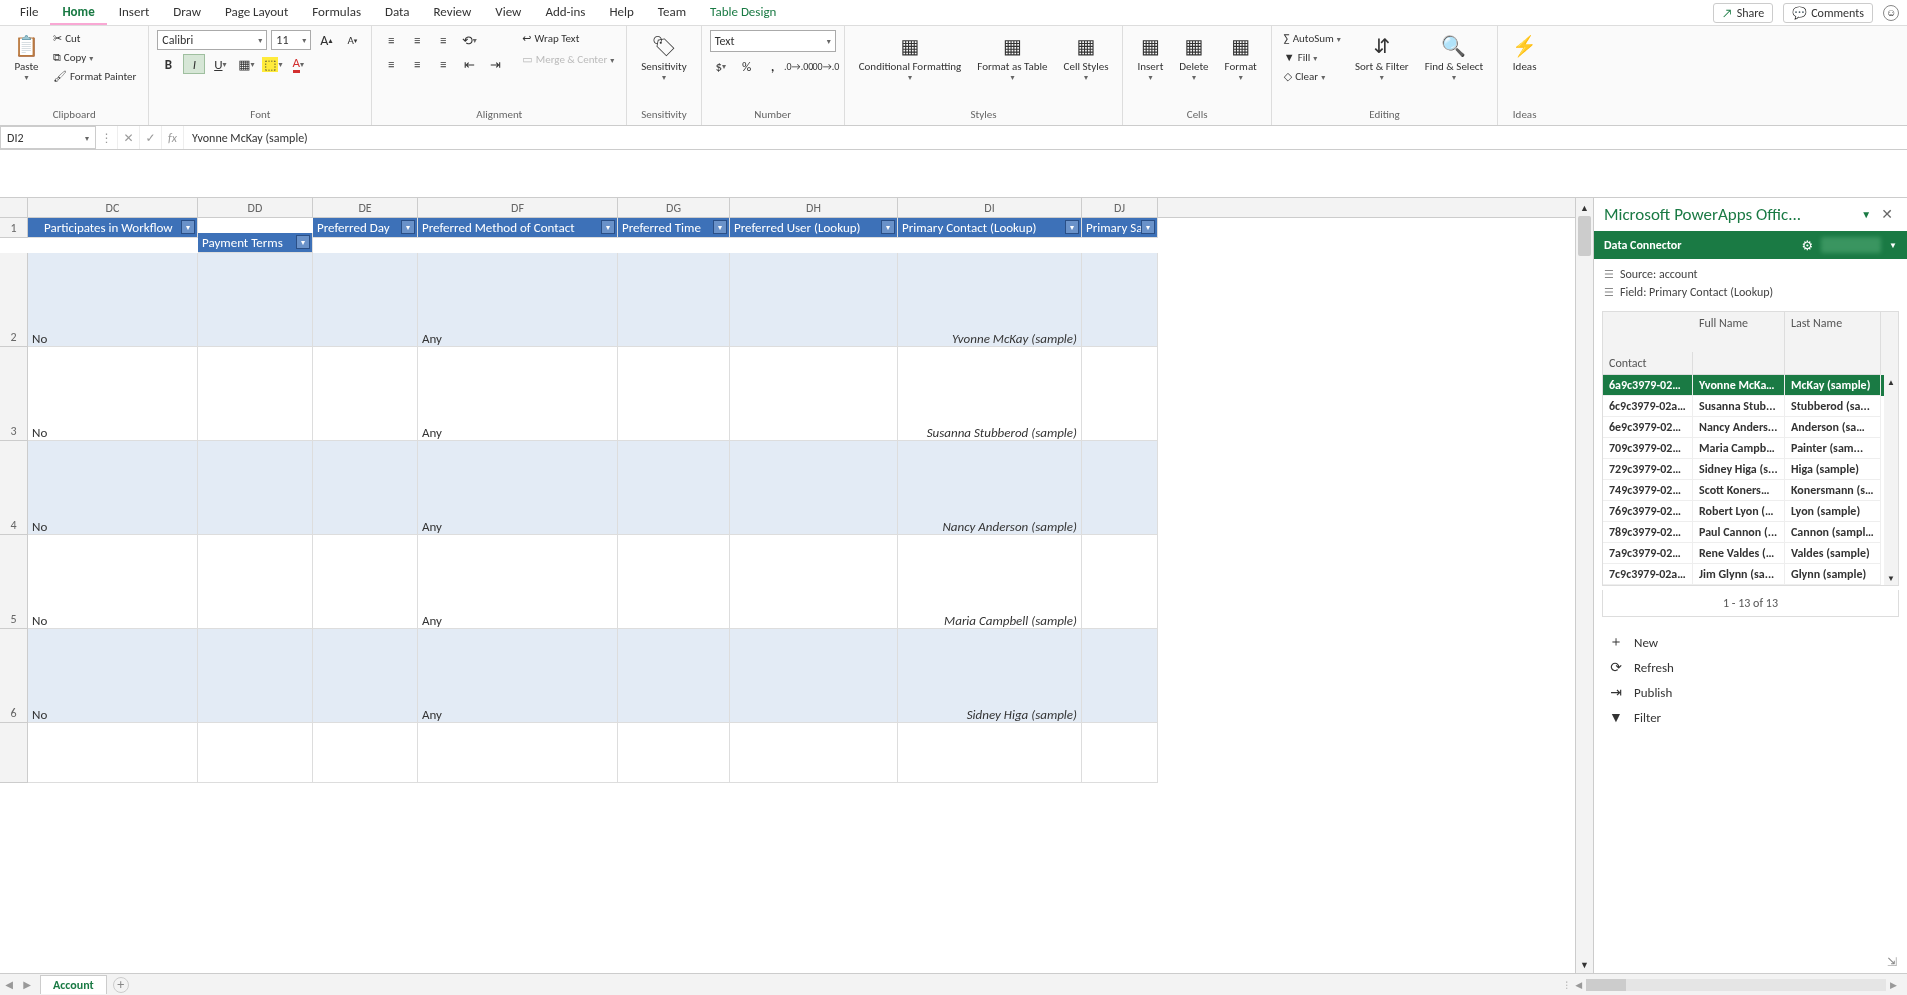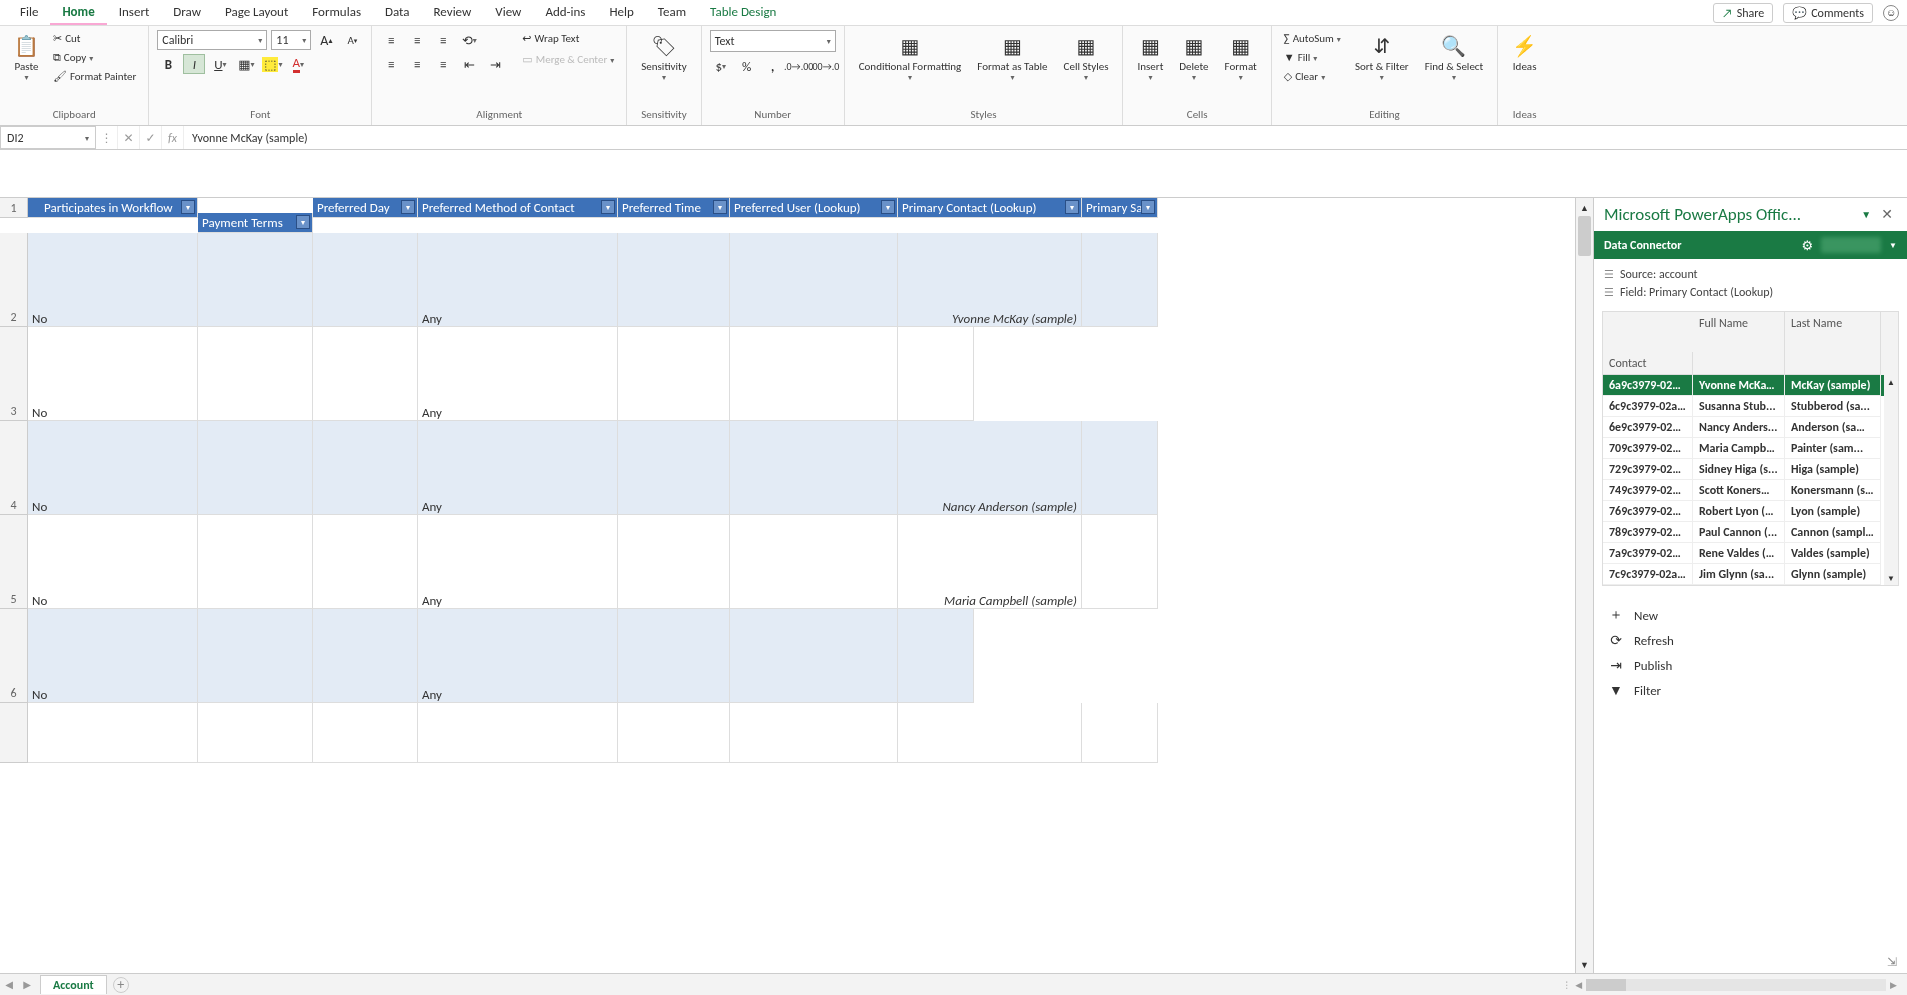--- a/index.html
+++ b/index.html
@@ -348,20 +348,33 @@
   <div class="fb-btn">✓</div>
   <div class="fb-btn">
       <i>fx</i>
     </div>
   <div class="formula-input">Yvonne McKay (sample)</div>
 </div>
 <div class="formula-expand"></div>
 
 <div class="grid-area">
   <div class="sheet">
+    <div class="col-headers">
+      <div class="corner"></div>
+      <div id="col-headers-inner" style="display:flex;">
+          <div class="col-h" style="width: 170px;">DC</div>
+          <div class="col-h" style="width: 115px;">DD</div>
+          <div class="col-h" style="width: 105px;">DE</div>
+          <div class="col-h" style="width: 200px;">DF</div>
+          <div class="col-h" style="width: 112px;">DG</div>
+          <div class="col-h" style="width: 168px;">DH</div>
+          <div class="col-h" style="width: 184px;">DI</div>
+          <div class="col-h" style="width: 76px;">DJ</div>
+        </div>
+    </div>
     <div class="grid-body" id="grid-body">
         <div class="g-row hdr-row">
           <div class="row-h" style="height: 20px;">1</div>
           <div class="cell" style="width: 170px; padding-left: 16px;">
             <span>Participates in Workflow</span>
             <div class="fltr">▾</div>
           </div>
           <div class="cell" style="width: 115px; margin-top: 15px;">
             <span>Payment Terms</span>
             <div class="fltr">▾</div>
@@ -403,20 +416,21 @@
           <div class="cell" style="width: 76px;"></div>
         </div>
         <div class="g-row data-row">
           <div class="row-h" style="height: 94px;">3</div>
           <div class="cell" style="width: 170px;">No</div>
           <div class="cell" style="width: 115px;"></div>
           <div class="cell" style="width: 105px;"></div>
           <div class="cell" style="width: 200px;">Any</div>
           <div class="cell" style="width: 112px;"></div>
           <div class="cell" style="width: 168px;"></div>
+          <div class="cell di" style="width: 184px;">Susanna Stubberod (sample)</div>
           <div class="cell" style="width: 76px;"></div>
         </div>
         <div class="g-row data-row alt">
           <div class="row-h" style="height: 94px;">4</div>
           <div class="cell" style="width: 170px;">No</div>
           <div class="cell" style="width: 115px;"></div>
           <div class="cell" style="width: 105px;"></div>
           <div class="cell" style="width: 200px;">Any</div>
           <div class="cell" style="width: 112px;"></div>
           <div class="cell" style="width: 168px;"></div>
@@ -435,20 +449,21 @@
           <div class="cell" style="width: 76px;"></div>
         </div>
         <div class="g-row data-row alt">
           <div class="row-h" style="height: 94px;">6</div>
           <div class="cell" style="width: 170px;">No</div>
           <div class="cell" style="width: 115px;"></div>
           <div class="cell" style="width: 105px;"></div>
           <div class="cell" style="width: 200px;">Any</div>
           <div class="cell" style="width: 112px;"></div>
           <div class="cell" style="width: 168px;"></div>
+          <div class="cell di" style="width: 184px;">Sidney Higa (sample)</div>
           <div class="cell" style="width: 76px;"></div>
         </div>
         <div class="g-row data-row">
           <div class="row-h" style="height: 60px;"></div>
           <div class="cell" style="width: 170px; height: 60px;"></div>
           <div class="cell" style="width: 115px; height: 60px;"></div>
           <div class="cell" style="width: 105px; height: 60px;"></div>
           <div class="cell" style="width: 200px; height: 60px;"></div>
           <div class="cell" style="width: 112px; height: 60px;"></div>
           <div class="cell" style="width: 168px; height: 60px;"></div>
@@ -546,20 +561,21 @@
             <div style="width: 92px;">Jim Glynn (sa...</div>
             <div style="width: 96px;">Glynn (sample)</div>
           </div>
           <div class="lt-scroll">
           <div class="sarrow">▲</div>
           <div class="strk"></div>
           <div class="sarrow">▼</div>
         </div>
       </div>
     </div>
+    <div class="lt-footer">1 - 13 of 13</div>
     <div class="pane-actions">
       <div class="act">
           <span class="aico">＋</span>
           <span>New</span>
         </div>
       <div class="act">
           <span class="aico">⟳</span>
           <span>Refresh</span>
         </div>
       <div class="act">

